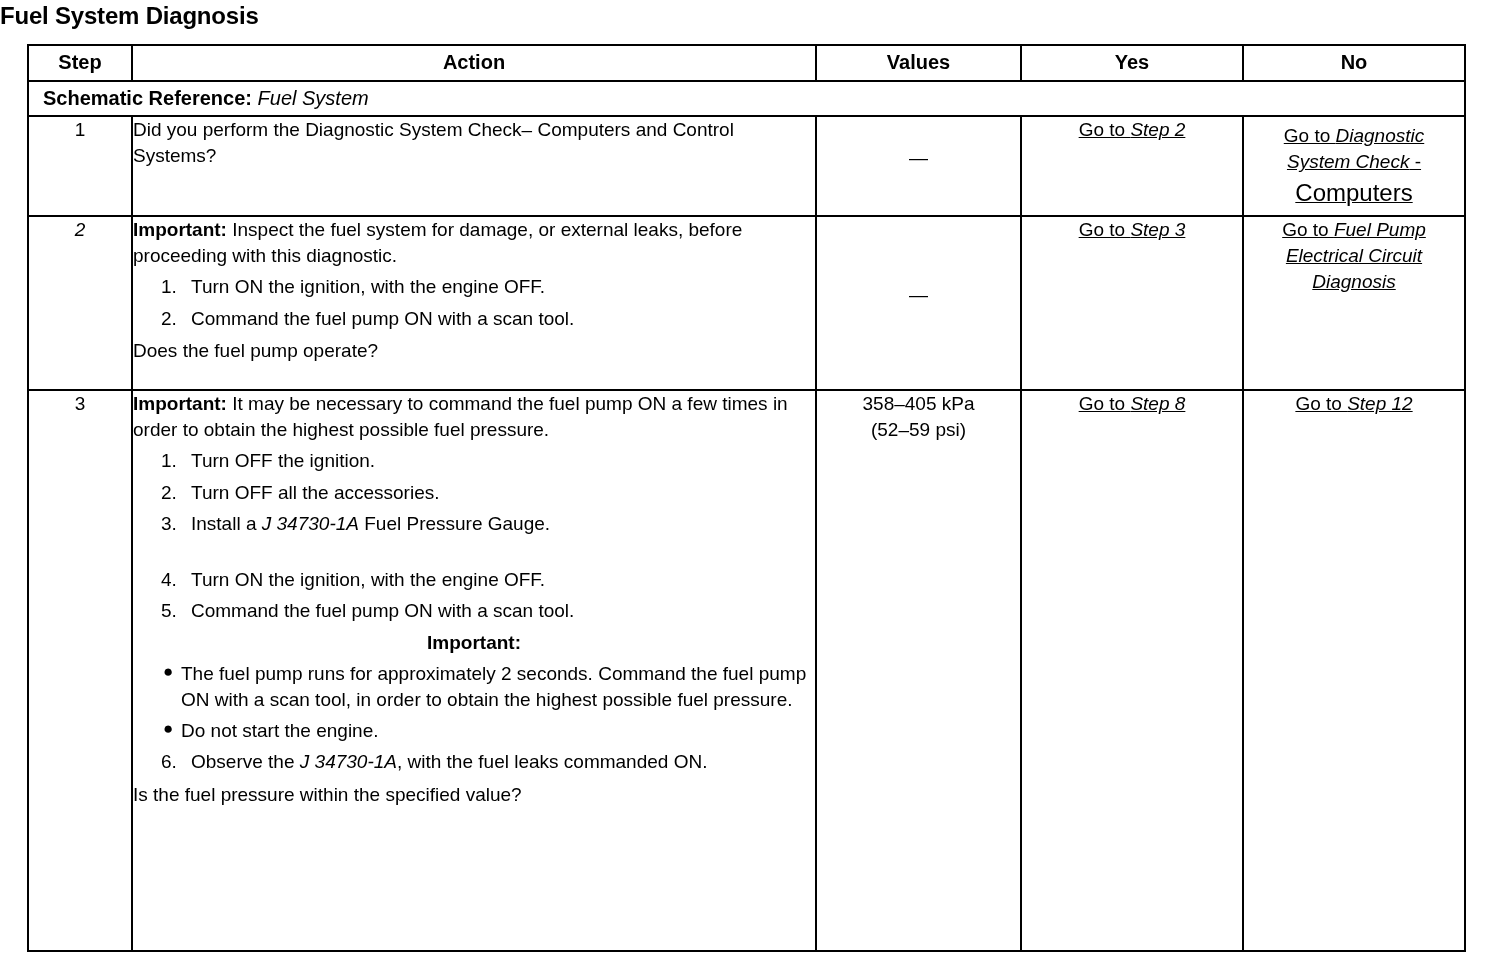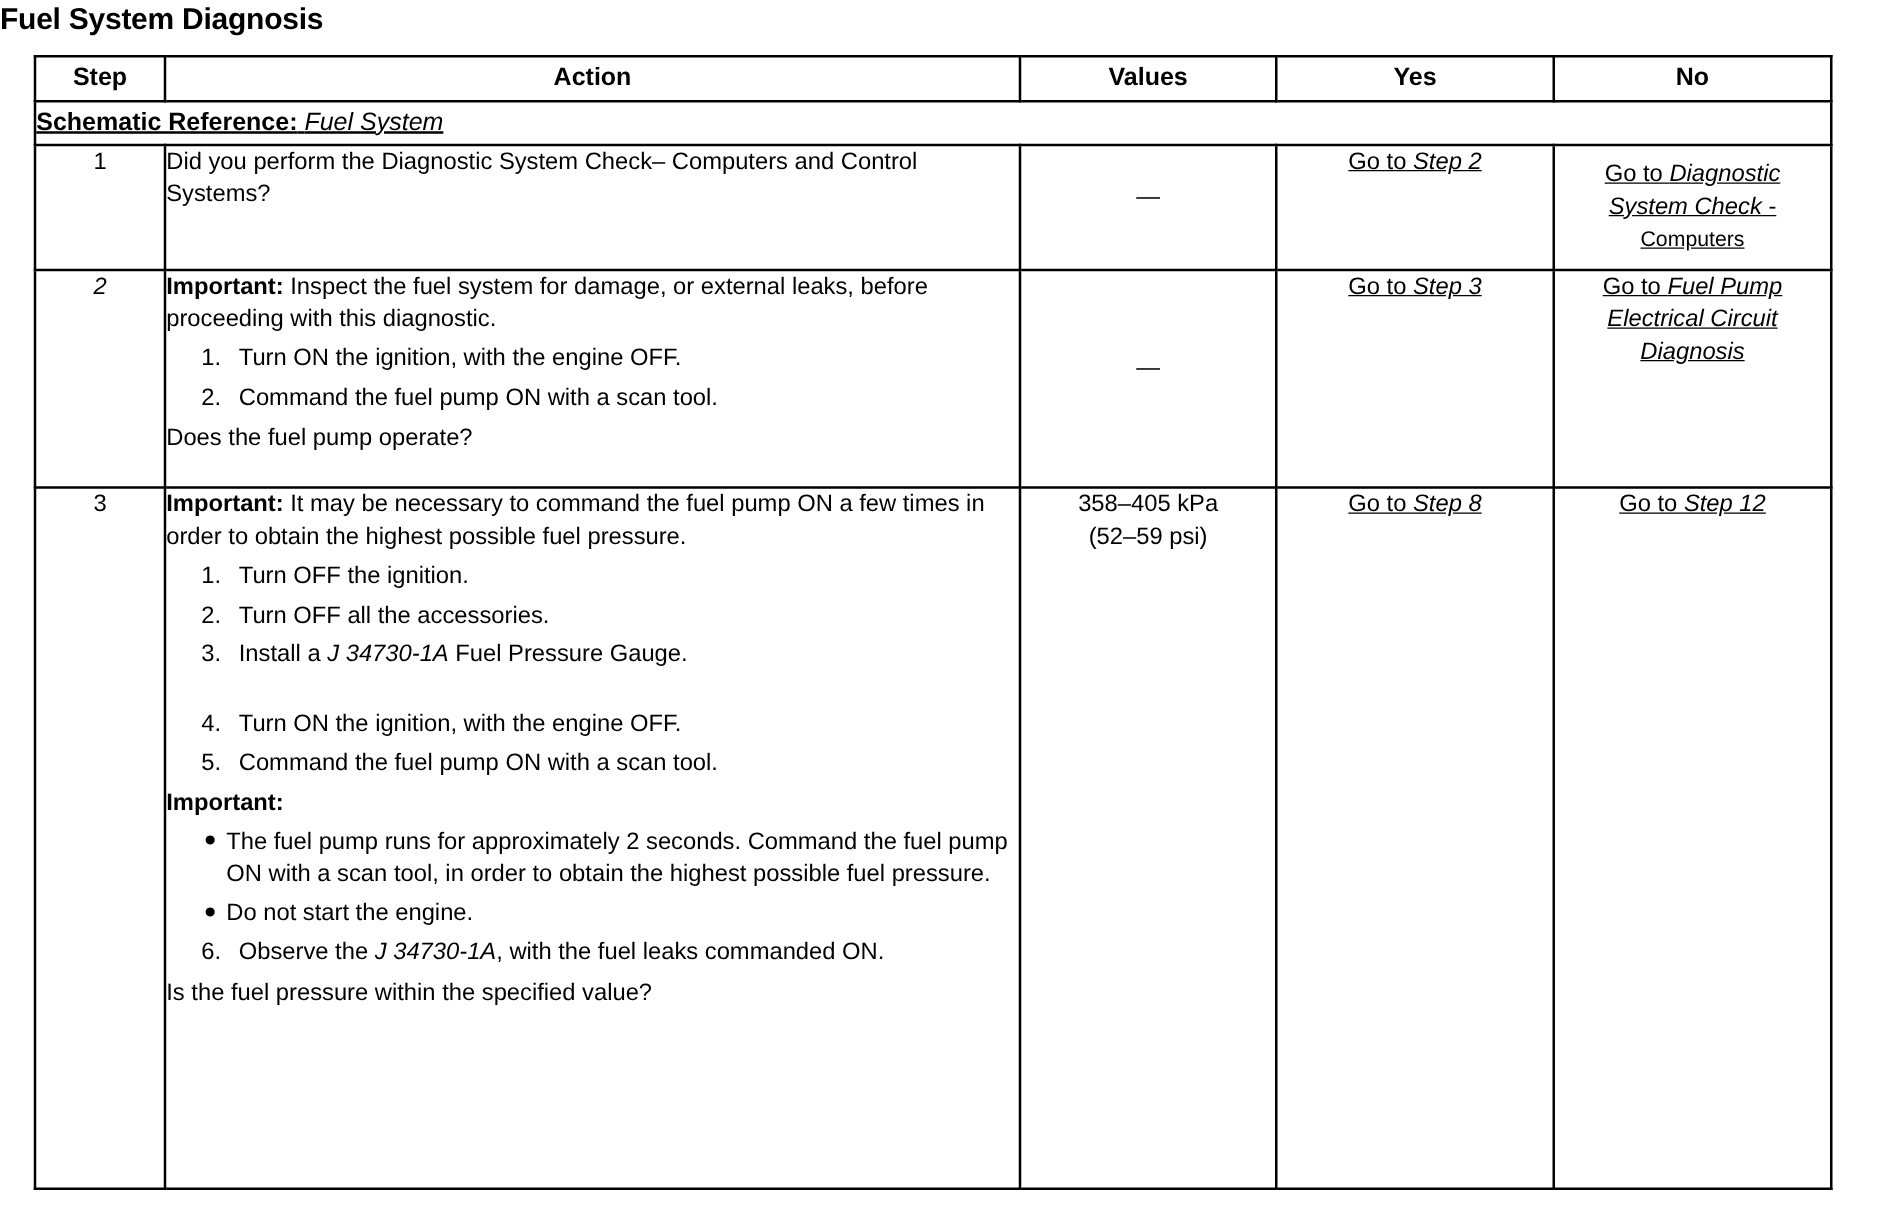--- a/index.html
+++ b/index.html
@@ -61,23 +61,22 @@
     text-align: center;
     vertical-align: middle;
     font-weight: bold;
     font-size: 20px;
   }
 
   
   .schematic td {
     height: 33px;
     vertical-align: middle;
-    padding: 0 0 0 0;
-    font-size: 20px;
-    text-decoration: underline;
+    padding: 0 0 0 14px;
+    font-size: 20px;
   }
   .schematic .lbl { font-weight: bold; }
   .schematic .val { font-style: italic; }
 
   
   .cell-step {
     text-align: center;
     vertical-align: middle;
     font-size: 20px;
   }
@@ -100,22 +99,22 @@
     text-align: center;
     vertical-align: bottom;
     padding-bottom: 6px;
     font-size: 20px;
     line-height: 1.35;
     text-decoration: underline;
   }
   .cell-jump.mid { vertical-align: middle; padding-bottom: 0; }
 
   .ital { font-style: italic; }
-  .bold { font-weight: bold; }
-  .light { font-size: 17px; }
+  .bold { font-weight: bold; text-align: center; }
+  .light { font-size: 24px; }
 
   
   .para { margin: 0 0 2px 0; }
   .spacer-lg { height: 20px; }
 
   ol.steps, ul.bullets {
     margin: 0;
     padding: 0;
     list-style: none;
   }

